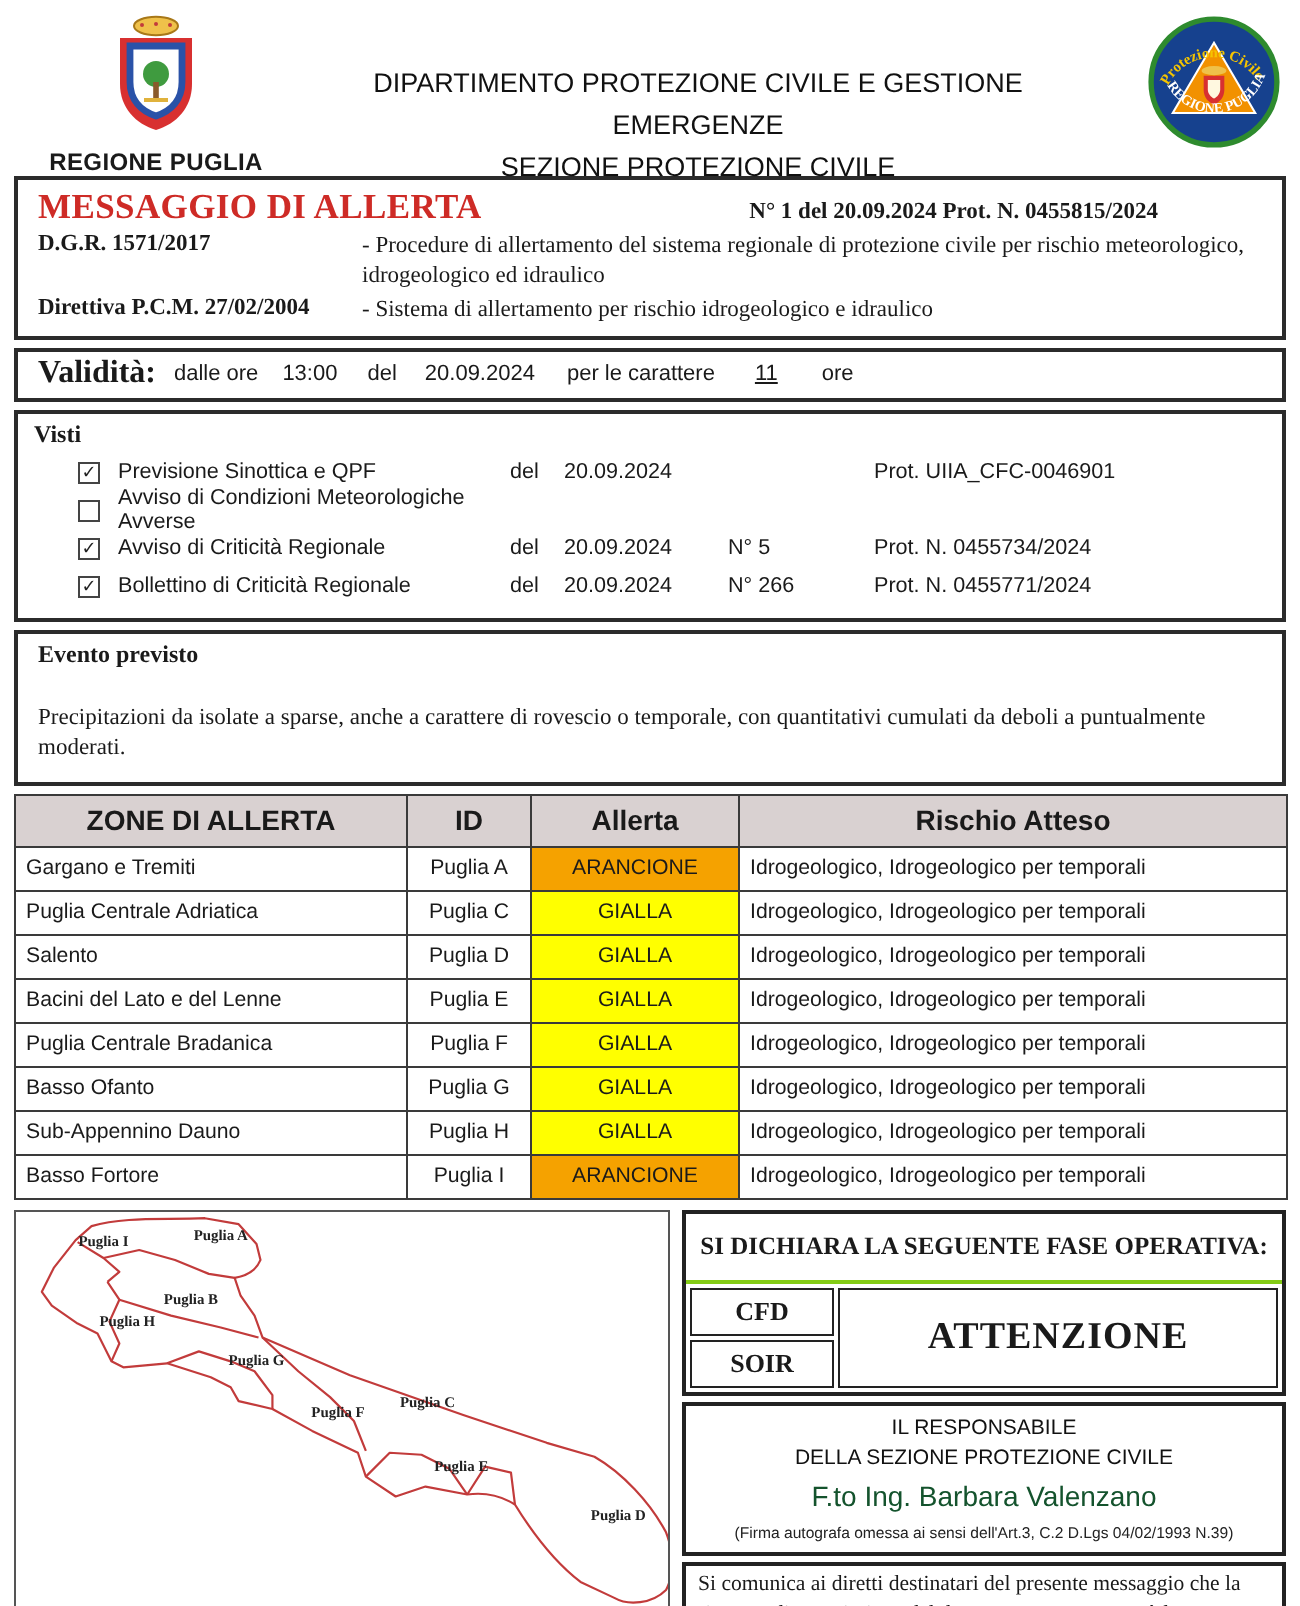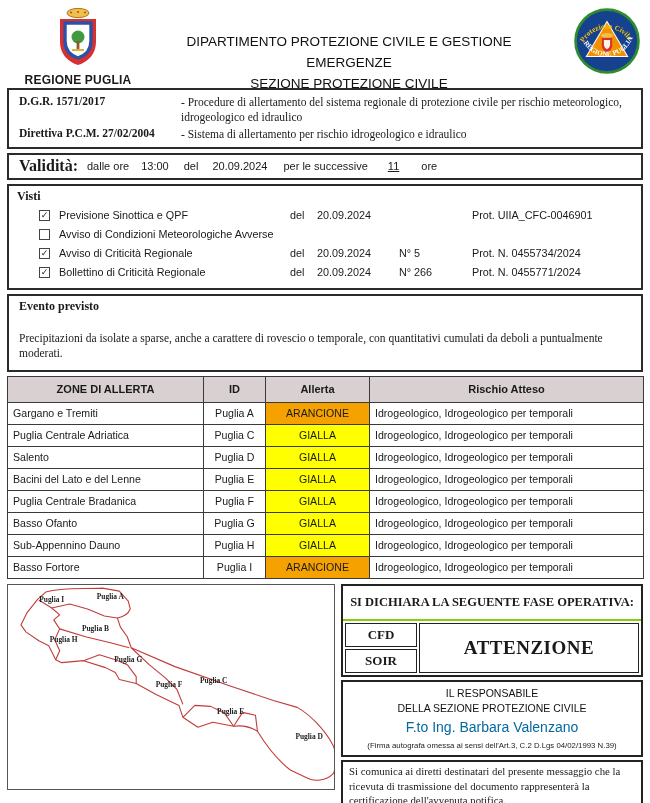--- a/index.html
+++ b/index.html
@@ -26,34 +26,34 @@
   .validity-box{display:flex;align-items:center;height:27px;padding:0 10px;font-size:11px;}
   .v-label{font-weight:bold;font-size:16px;font-family:"Liberation Serif",serif;}
   .v-part{font-family:"Liberation Sans",sans-serif;}
   .v-part.p0{margin-left:9px;} .v-part.p1{margin-left:12px;} .v-part.p2{margin-left:15px;}
   .v-part.p3{margin-left:14px;} .v-part.p4{margin-left:16px;} .v-part.p5{margin-left:20px;text-decoration:underline;} .v-part.p6{margin-left:22px;}
 
   .visti-box{padding:3px 8px 6px 8px;}
   .visti-title{font-weight:bold;font-size:12px;margin-bottom:2px;}
   .visti-row{display:flex;align-items:center;padding-left:22px;height:19px;font-family:"Liberation Sans",sans-serif;font-size:10.8px;}
   .cb{width:9px;height:9px;border:1px solid #444;flex:none;margin-right:9px;font-size:9px;line-height:8px;text-align:center;color:#222;}
-  .visti-row .lbl{width:231px;flex:none;}
+  .visti-row .lbl{width:196px;flex:none;}
   .visti-row .del{width:27px;flex:none;}
   .visti-row .date{width:82px;flex:none;}
   .visti-row .num{width:73px;flex:none;}
   .visti-row .prot{flex:1;}
 
   .evento-box{padding:3px 10px 8px 10px;}
   .evento-title{font-weight:bold;font-size:12px;}
   .evento-text{font-size:11.5px;line-height:1.35;margin-top:17px;}
 
   
   table.zones{border-collapse:collapse;width:636px;margin:4px 7px 5px 7px;font-family:"Liberation Sans",sans-serif;font-size:10.6px;table-layout:fixed;}
   table.zones th,table.zones td{border:1px solid #3a3a3a;padding:2px 5px;}
-  table.zones th{background:#D9D1D1;font-size:11px;height:21px;}
+  table.zones th{background:#D9D1D1;font-size:14px;height:21px;}
   table.zones col.c-zone{width:196px;} table.zones col.c-id{width:62px;}
   table.zones col.c-alert{width:104px;} table.zones col.c-risk{width:274px;}
   table.zones td{height:17px;}
   table.zones td.zone{text-align:left;}
   table.zones td.id,table.zones td.alert{text-align:center;}
   table.zones td.risk{text-align:left;}
 
   
   .bottom{display:flex;margin:0 7px;gap:6px;align-items:stretch;height:206px;}
   .map-box{width:328px;flex:none;border:1px solid #555;box-sizing:border-box;background:#fff;}
@@ -62,21 +62,21 @@
 
   .fase-outer{border:2px solid #222;}
   .fase-title{font-weight:bold;font-size:12.5px;text-align:center;padding:9px 2px;border-bottom:2px solid #84cc16;}
   .fase-grid{display:grid;grid-template-columns:72px 1fr;grid-template-rows:1fr 1fr;gap:2px;padding:2px;height:50px;}
   .fase-cell{border:1.5px solid #222;display:flex;align-items:center;justify-content:center;font-weight:bold;}
   .fase-cell.key{font-size:13px;}
   .fase-cell.value{grid-column:2;grid-row:1/3;font-size:19px;letter-spacing:0.5px;}
 
   .resp-box{border:2px solid #222;margin-top:3px;text-align:center;font-family:"Liberation Sans",sans-serif;padding:4px 2px 5px 2px;}
   .resp-l1,.resp-l2{font-size:10.5px;line-height:1.45;color:#111;}
-  .resp-l3{font-size:14px;margin-top:3px;color:#0369a1;}
+  .resp-l3{font-size:14px;margin-top:3px;color:#14532d;}
   .resp-l4{font-size:7.8px;margin-top:6px;color:#222;}
 
   .note-box{border:2px solid #222;margin-top:3px;flex:1;font-size:10.8px;line-height:1.32;padding:2px 6px;box-sizing:border-box;}
 </style>
 </head>
 <body>
 
 <div class="page">
 
   <div class="hdr">
@@ -113,37 +113,41 @@
           <textPath href="#arcTop" startOffset="7%">Protezione Civile</textPath>
         </text>
         <text font-family="Liberation Serif,serif" font-size="6.8" font-weight="bold" fill="#FFFFFF">
           <textPath href="#arcBot" startOffset="9%">REGIONE PUGLIA</textPath>
         </text>
       </svg>
     </div>
   </div>
 
   <section class="box msg-box">
+    <div class="msg-row1">
+      <span class="msg-title">MESSAGGIO DI ALLERTA</span>
+      <span class="msg-number">N° 1 del 20.09.2024  Prot. N. 0455815/2024</span>
+    </div>
     <div class="msg-row">
       <span class="msg-label">D.G.R. 1571/2017</span>
       <span class="msg-text">- Procedure di allertamento del sistema regionale di protezione civile per rischio meteorologico, idrogeologico ed idraulico</span>
     </div>
     <div class="msg-row">
       <span class="msg-label">Direttiva P.C.M. 27/02/2004</span>
       <span class="msg-text">- Sistema di allertamento per rischio idrogeologico e idraulico</span>
     </div>
   </section>
 
   <section class="box validity-box">
     <span class="v-label">Validità:</span>
     <span class="v-part p0">dalle ore</span>
     <span class="v-part p1">13:00</span>
     <span class="v-part p2">del</span>
     <span class="v-part p3">20.09.2024</span>
-    <span class="v-part p4">per le successive</span>
+    <span class="v-part p4">per le carattere</span>
     <span class="v-part p5">11</span>
     <span class="v-part p6">ore</span>
   </section>
 
   <section class="box visti-box">
     <div class="visti-title">Visti</div>
     <div id="visti-rows">
         <div class="visti-row">
           <span class="cb">✓</span>
           <span class="lbl">Previsione Sinottica e QPF</span>

